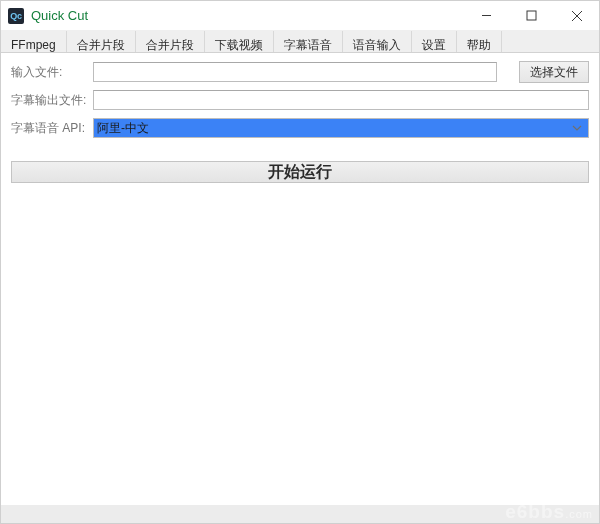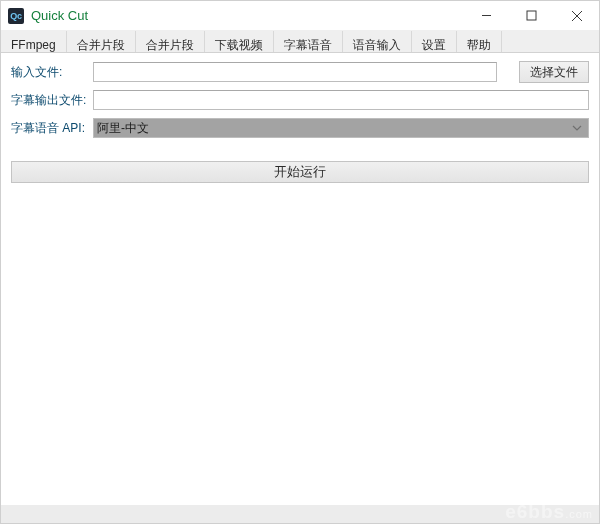--- a/index.html
+++ b/index.html
@@ -124,21 +124,21 @@
   }
   .row {
     display: flex;
     align-items: center;
     height: 22px;
     margin-bottom: 6px;
   }
   .row-label {
     width: 82px;
     font-size: 12px;
-    color: #0c4a6e;
+    color: #737373;
     white-space: nowrap;
     flex-shrink: 0;
     font-family: "Liberation Sans", "DejaVu Sans", sans-serif;
   }
   .text-input {
     flex: 1;
     height: 20px;
     box-sizing: border-box;
     border: 1px solid #bdbdbd;
     border-top-color: #a8a8a8;
@@ -163,21 +163,21 @@
     justify-content: center;
     flex-shrink: 0;
     font-family: "Liberation Sans", "DejaVu Sans", sans-serif;
   }
 
   .select-wrap {
     flex: 1;
     height: 20px;
     box-sizing: border-box;
     border: 1px solid #bdbdbd;
-    background: #a3a3a3;
+    background: #3b82f6;
     display: flex;
     align-items: center;
     position: relative;
     padding: 0 3px;
   }
   .select-value {
     font-size: 12px;
     color: #1a1a1a;
     font-family: "Liberation Sans", "DejaVu Sans", sans-serif;
   }
@@ -191,26 +191,27 @@
 
   .run-area {
     padding: 16px 10px 0 10px;
   }
   .run-btn {
     width: 100%;
     height: 22px;
     box-sizing: border-box;
     background: linear-gradient(#f0f0f0, #e4e4e4);
     border: 1px solid #c4c4c4;
-    font-size: 13px;
+    font-size: 16px;
     color: #2b2b2b;
     display: flex;
     align-items: center;
     justify-content: center;
     font-family: "Liberation Sans", "DejaVu Sans", sans-serif;
+    font-weight: bold;
   }
 
   
   .bottom-strip {
     height: 18px;
     min-height: 18px;
     background: #ececec;
     position: relative;
   }
   .watermark {

